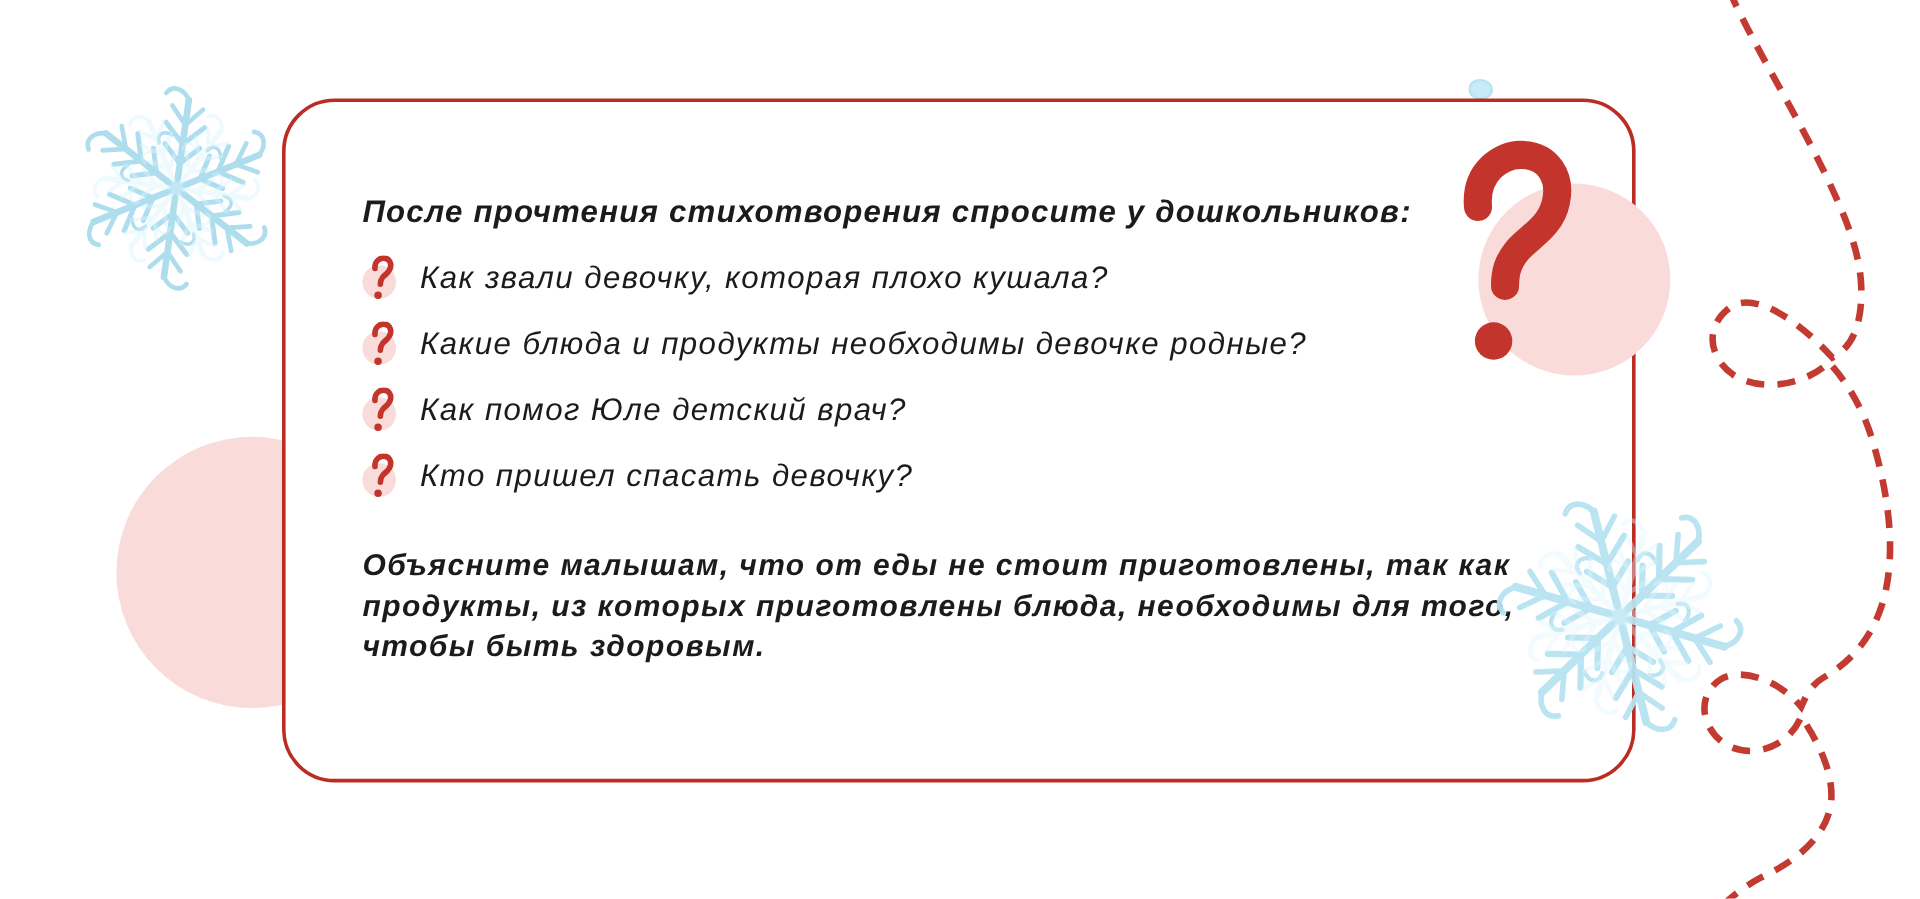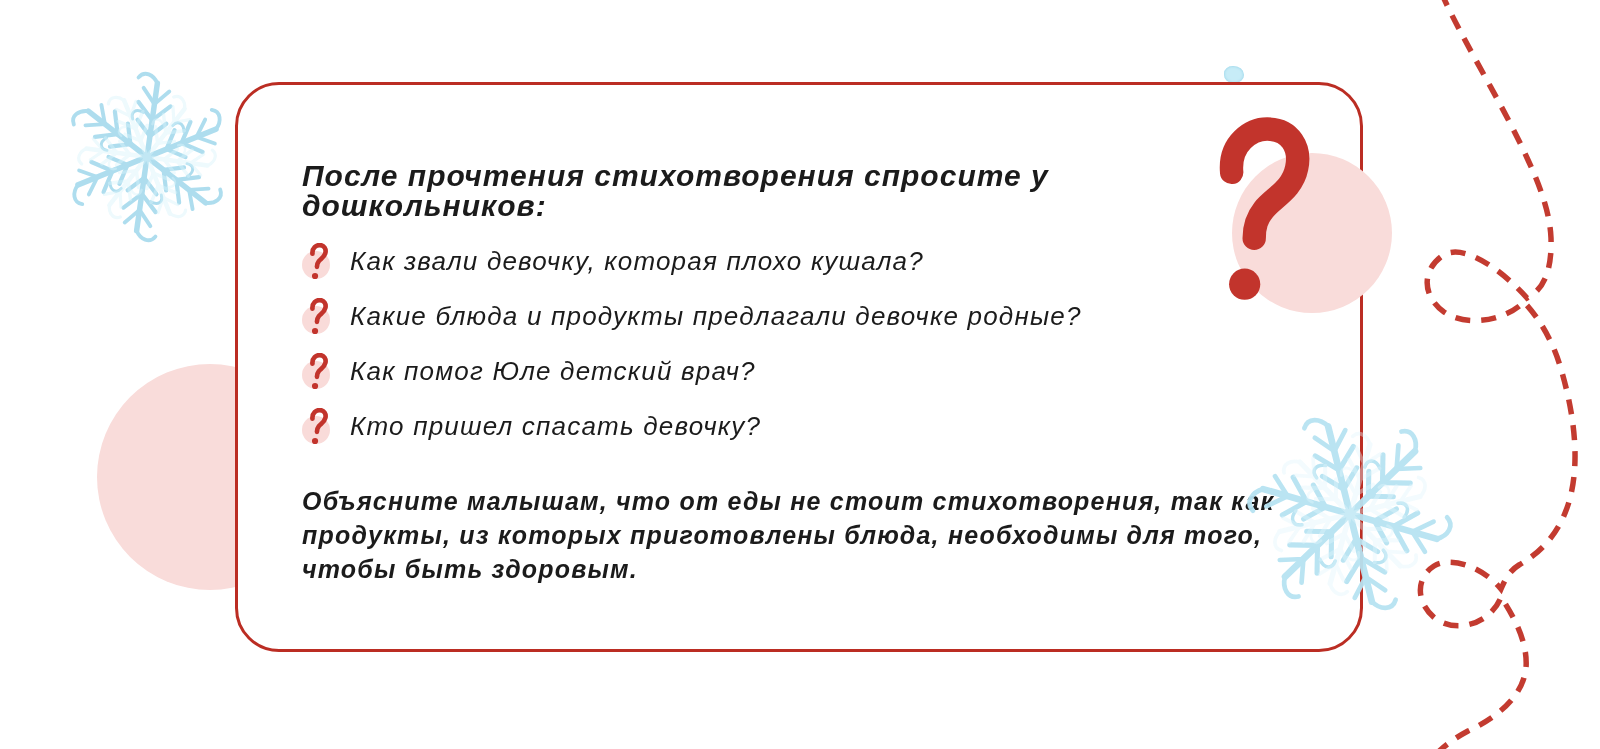--- a/index.html
+++ b/index.html
@@ -22,21 +22,21 @@
   .flake{position:absolute;z-index:3;pointer-events:none;}
   .flake-tl{left:58px;top:68px;width:178px;height:178px;transform:rotate(8deg);}
   .flake-br{left:1242px;top:406px;width:216px;height:216px;transform:rotate(-14deg);z-index:3;}
   
   .card{
     position:absolute;left:235px;top:82px;width:1128px;height:570px;box-sizing:border-box;
     background:#ffffff;border:3px solid #bb2d23;border-radius:44px;z-index:2;
     padding:76px 58px 0 64px;
   }
   .card-title{
-    margin:0;color:#1b1b1b;font-size:30px;line-height:30px;
+    margin:0;color:#1b1b1b;font-size:26px;line-height:30px;
     font-weight:bold;font-style:italic;letter-spacing:1px;
   }
   .q-list{list-style:none;margin:22px 0 0 0;padding:0;}
   .q-item{display:flex;align-items:center;height:36px;margin-bottom:19px;}
   .q-badge{position:relative;width:32px;height:36px;flex:0 0 32px;margin-right:16px;}
   .q-badge .q-bubble{
     position:absolute;left:0;top:8px;width:28px;height:28px;border-radius:50%;background:#f9dbd9;
   }
   .q-badge svg{position:absolute;left:6px;top:0;}
   .q-text{
@@ -132,21 +132,21 @@
           </span>
         <span class="q-text">Как звали девочку, которая плохо кушала?</span>
       </li>
       <li class="q-item">
         <span class="q-badge">
             <span class="q-bubble"></span>
             <svg width="21" height="38" viewBox="0 0 120 220">
               <use href="#qmark"></use>
             </svg>
           </span>
-        <span class="q-text">Какие блюда и продукты предлагали девочке родные?</span>
+        <span class="q-text">Какие блюда и продукты необходимы девочке родные?</span>
       </li>
       <li class="q-item">
         <span class="q-badge">
             <span class="q-bubble"></span>
             <svg width="21" height="38" viewBox="0 0 120 220">
               <use href="#qmark"></use>
             </svg>
           </span>
         <span class="q-text">Как помог Юле детский врач?</span>
       </li>
@@ -155,21 +155,21 @@
             <span class="q-bubble"></span>
             <svg width="21" height="38" viewBox="0 0 120 220">
               <use href="#qmark"></use>
             </svg>
           </span>
         <span class="q-text">Кто пришел спасать девочку?</span>
       </li>
     </ul>
 
     <p class="card-note">
-      <span style="display:block">Объясните малышам, что от еды не стоит стихотворения, так как</span>
+      <span style="display:block">Объясните малышам, что от еды не стоит приготовлены, так как</span>
       <span style="display:block">продукты, из которых приготовлены блюда, необходимы для того,</span>
       <span style="display:block">чтобы быть здоровым.</span>
     </p>
   </div>
 
   <div class="big-q-wrap">
     <div class="big-q-circle"></div>
     <svg class="big-q-mark" width="104" height="204" viewBox="0 0 120 220">
       <use href="#qmark"></use>
     </svg>

